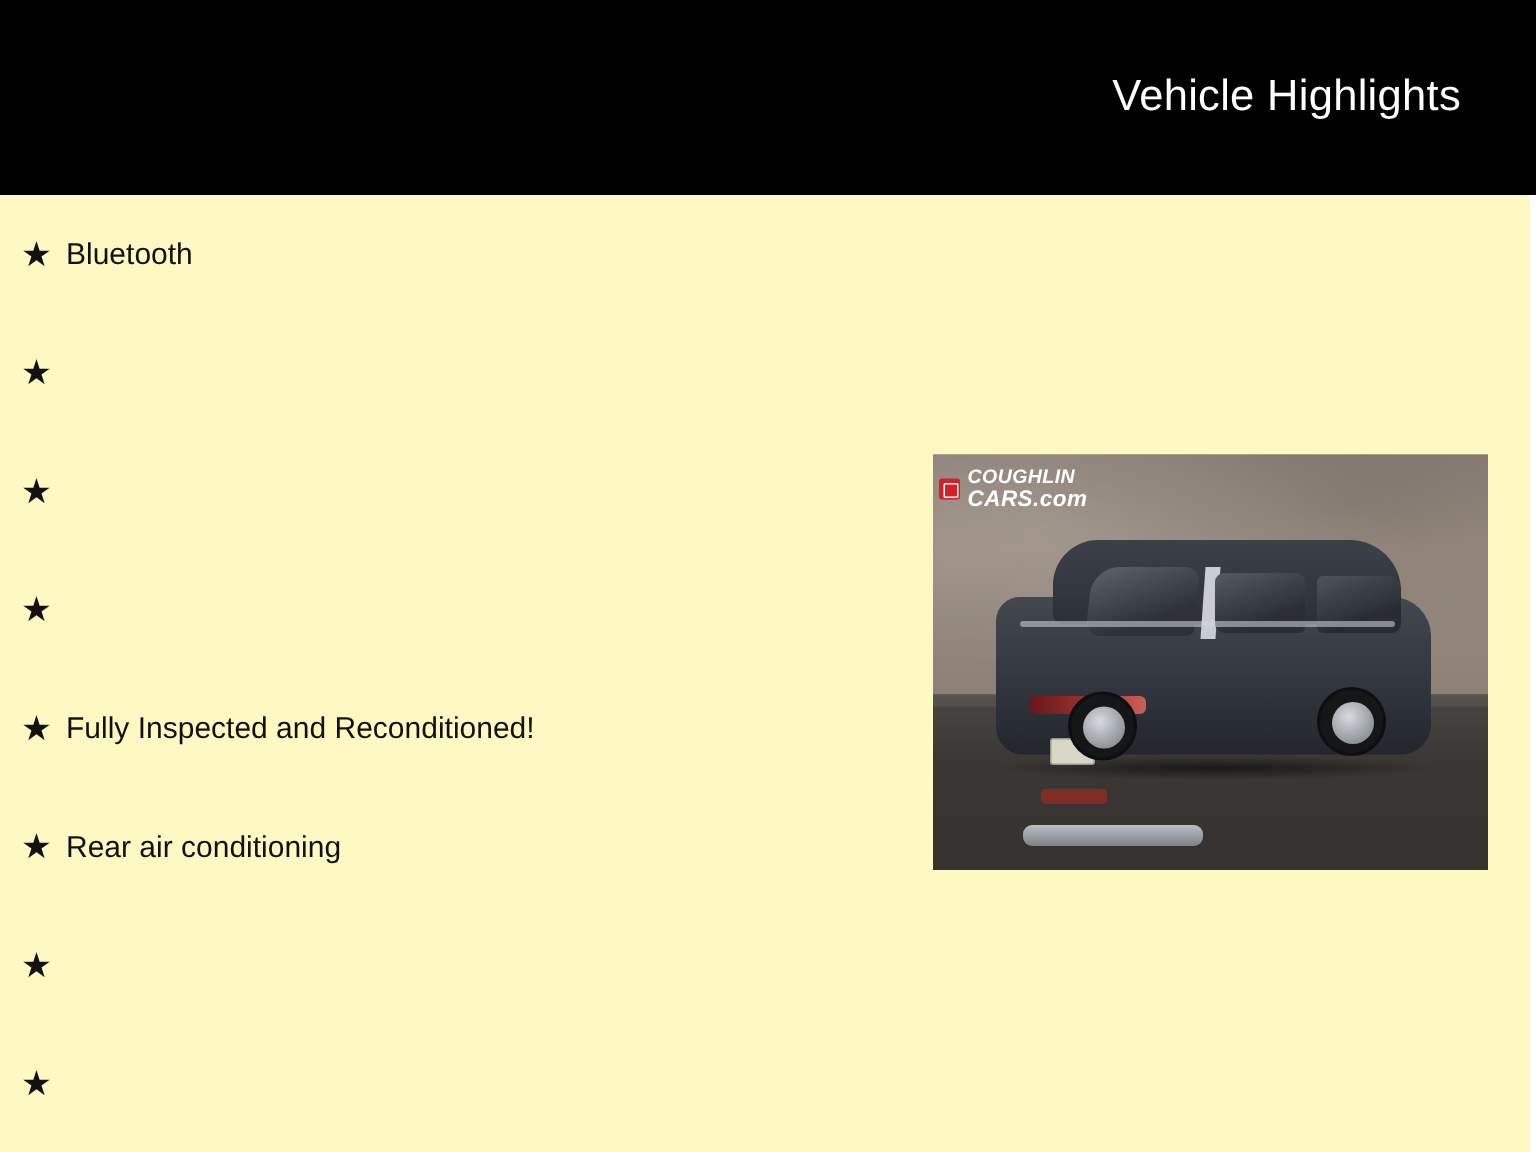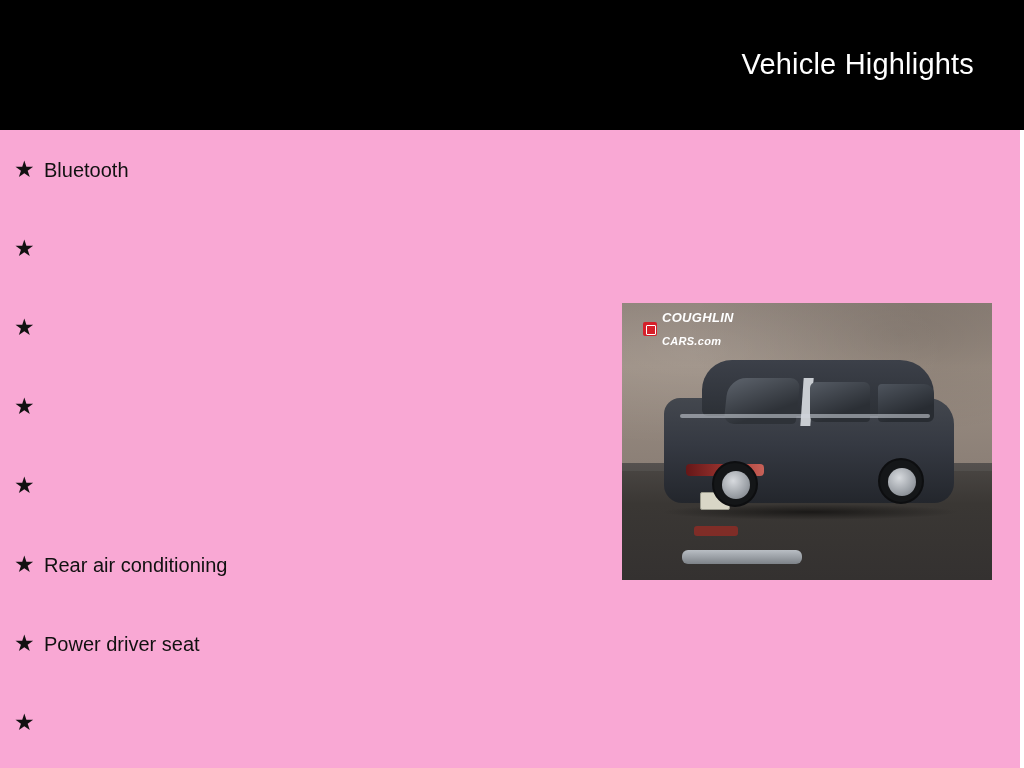--- a/index.html
+++ b/index.html
@@ -10,21 +10,21 @@
     height: 768px;
     background: #ffffff;
     font-family: "Liberation Sans", sans-serif;
     overflow: hidden;
   }
 
   .page {
     position: relative;
     width: 1020px;
     height: 768px;
-    background: #f9a8d4;
+    background: #fef9c3;
   }
 
   
   .header {
     position: absolute;
     left: 0;
     top: 0;
     width: 1024px;
     height: 130px;
     background: #000000;
@@ -246,21 +246,21 @@
     left: 10px;
     top: 168px;
     width: 300px;
     height: 16px;
     background: radial-gradient(ellipse at center, rgba(0,0,0,0.55) 0%, rgba(0,0,0,0) 70%);
   }
 
   
   .watermark {
     position: absolute;
-    left: 21px;
+    left: 4px;
     top: 8px;
     display: flex;
     align-items: center;
     gap: 5px;
   }
   .wm-mark {
     width: 14px;
     height: 14px;
     background: #d5202a;
     border-radius: 2px;
@@ -281,25 +281,25 @@
   }
   .wm-name {
     color: #ffffff;
     font-size: 13px;
     font-weight: 700;
     font-style: italic;
     letter-spacing: 0.3px;
   }
   .wm-sub {
     color: #ffffff;
-    font-size: 11px;
+    font-size: 15px;
     font-weight: 700;
     font-style: italic;
     letter-spacing: 0.3px;
-    margin-top: 12px;
+    margin-top: 1px;
   }
 </style>
 </head>
 <body>
 
 <div class="page">
 
   <div class="header">
     <div class="header-title">Vehicle Highlights</div>
   </div>
@@ -318,30 +318,30 @@
     <div class="highlight-row">
       <span class="bullet-star">★</span>
     </div>
 
     <div class="highlight-row">
       <span class="bullet-star">★</span>
     </div>
 
     <div class="highlight-row">
       <span class="bullet-star">★</span>
+      <span class="highlight-label">Fully Inspected and Reconditioned!</span>
     </div>
 
     <div class="highlight-row">
       <span class="bullet-star">★</span>
       <span class="highlight-label">Rear air conditioning</span>
     </div>
 
     <div class="highlight-row">
       <span class="bullet-star">★</span>
-      <span class="highlight-label">Power driver seat</span>
     </div>
 
     <div class="highlight-row">
       <span class="bullet-star">★</span>
     </div>
 
   </div>
 
   <div class="photo-frame">
     <div class="photo-sky"></div>

